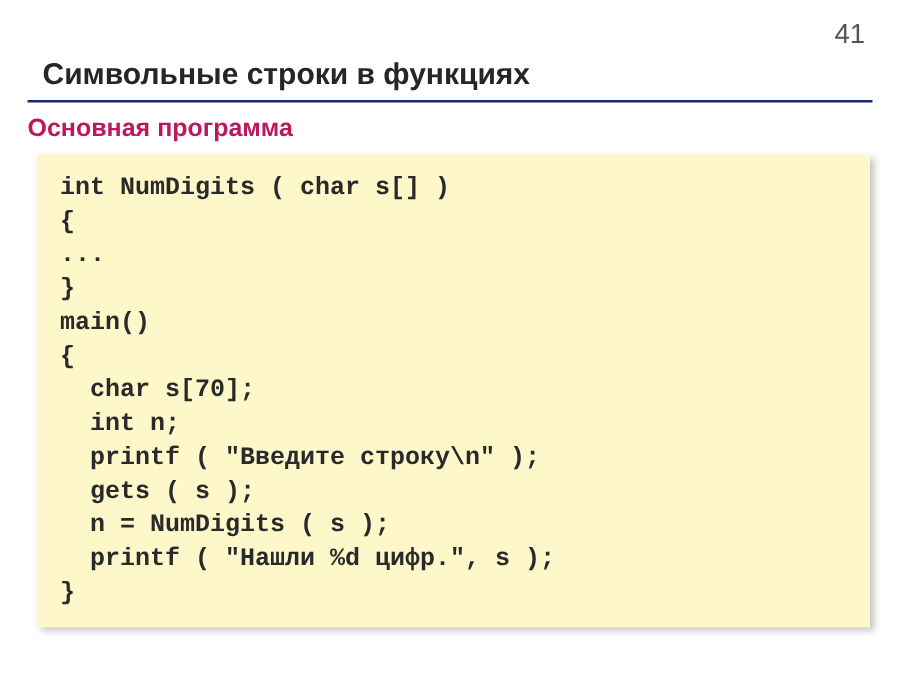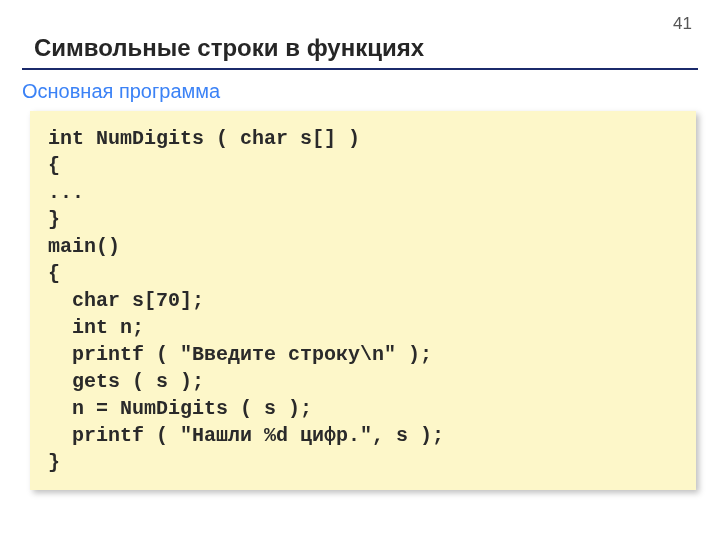--- a/index.html
+++ b/index.html
@@ -7,38 +7,38 @@
       width: 720px;
       height: 540px;
       background: #ffffff;
       font-family: Arial, Helvetica, sans-serif;
       position: relative;
     }
     .page-number {
       position: absolute;
       top: 14px;
       right: 28px;
-      font-size: 17px;
+      font-size: 22px;
       color: #555;
     }
     .title {
       font-size: 24px;
       font-weight: bold;
       color: #262626;
-      padding: 34px 0 6px 34px;
+      padding: 46px 0 6px 34px;
     }
     .rule {
       height: 2px;
       background: #1b2a6b;
       margin: 0 22px 10px 22px;
     }
     .subtitle {
       font-size: 20px;
-      font-weight: normal;
-      color: #3b82f6;
+      font-weight: bold;
+      color: #be185d;
       padding: 0 0 6px 22px;
     }
     .codebox {
       margin: 2px 24px 0 30px;
       background: #fdf7c9;
       box-shadow: 3px 3px 6px rgba(0,0,0,0.25);
       padding: 14px 18px 14px 18px;
     }
     .code {
       font-family: "Courier New", Courier, monospace;

